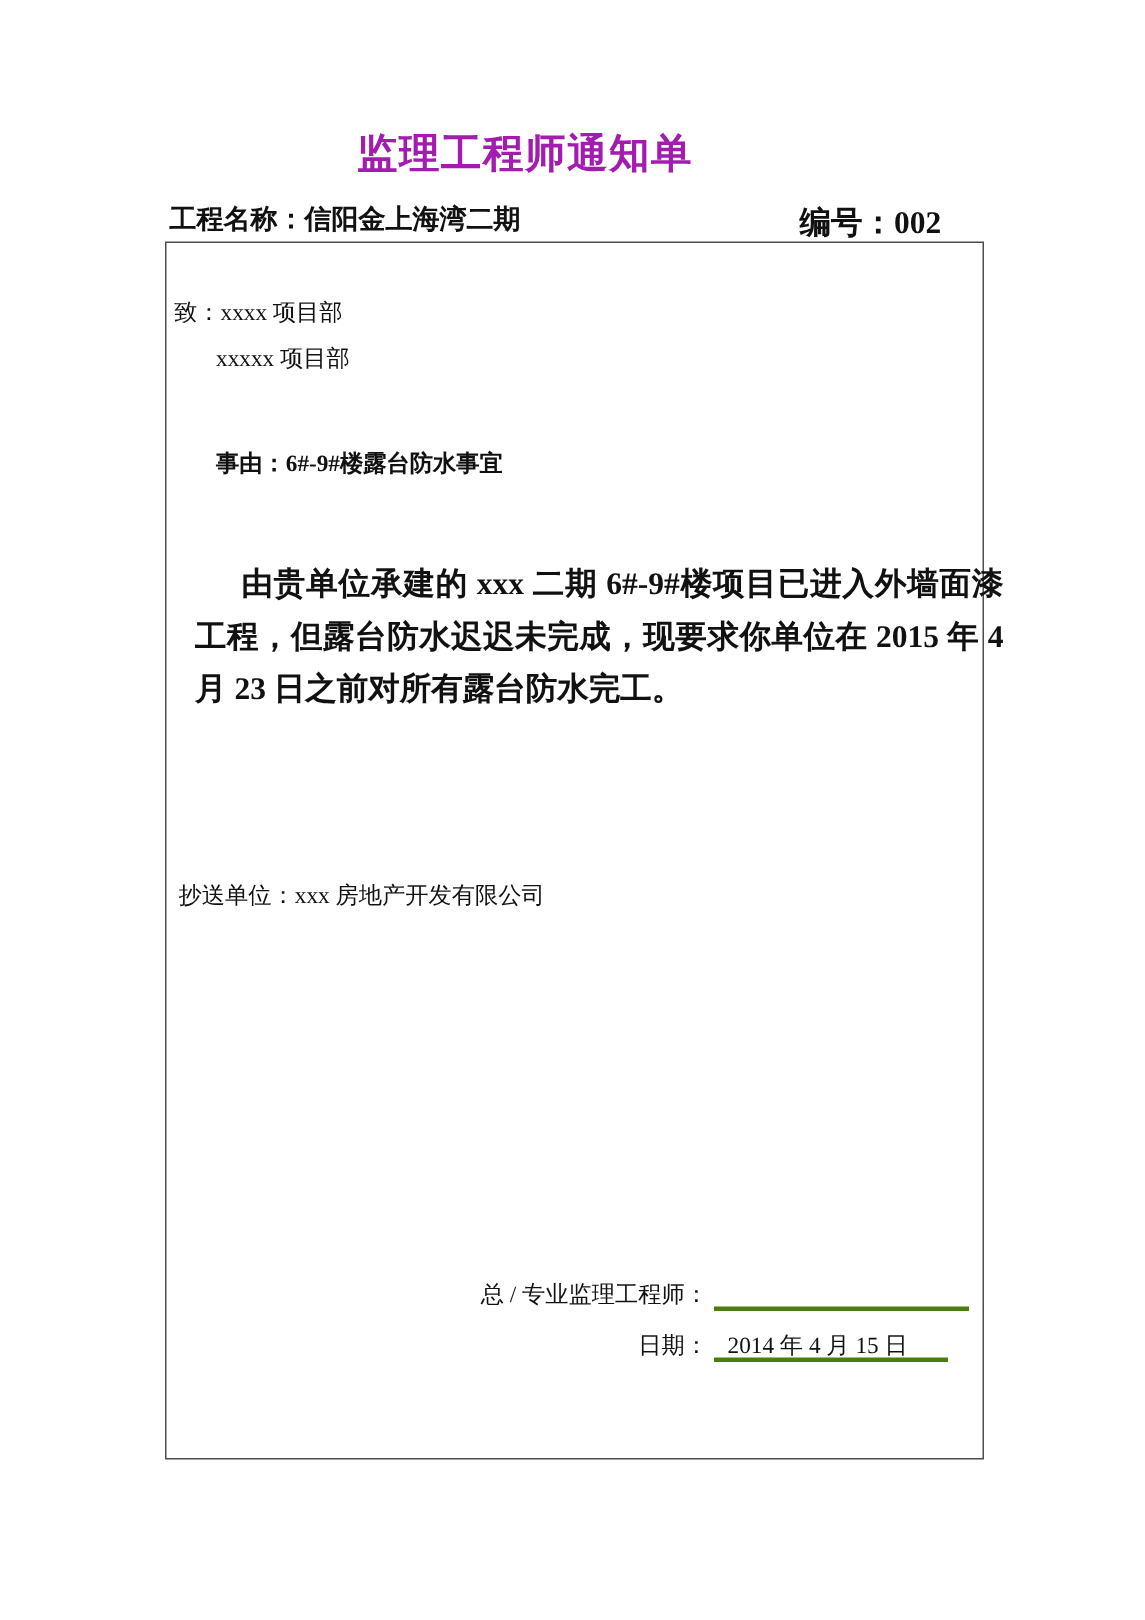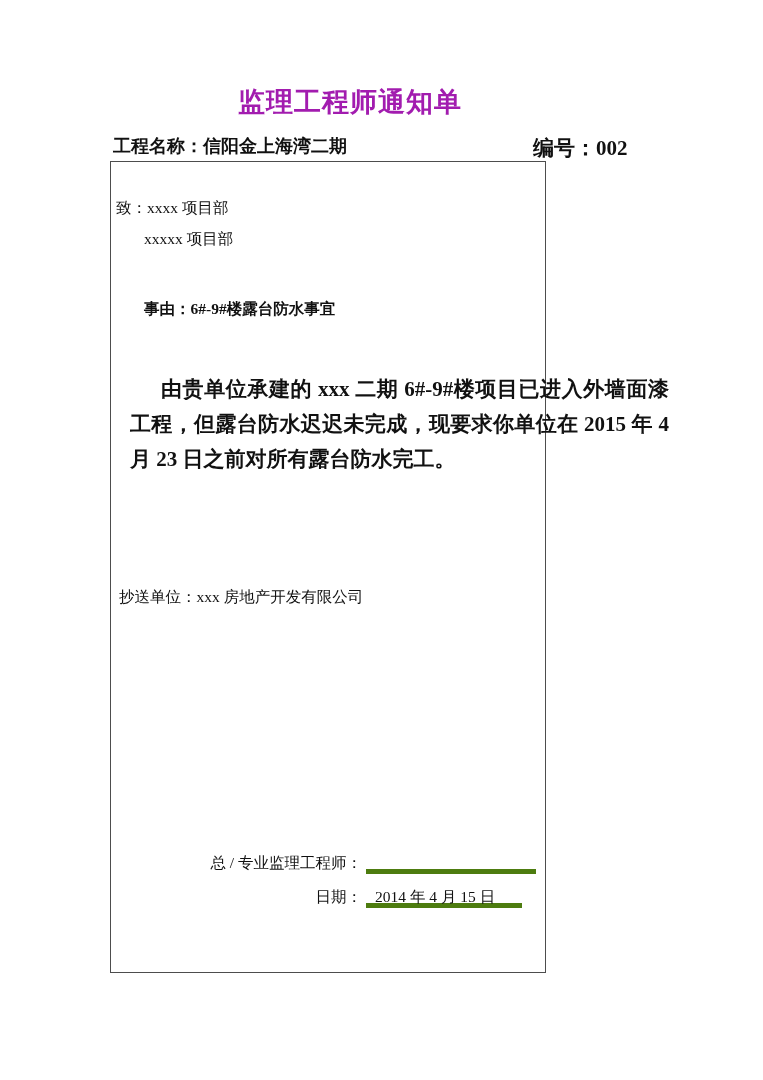--- a/index.html
+++ b/index.html
@@ -24,21 +24,21 @@
     position: absolute; top: 134px; left: 113px;
     font-size: 18px; font-weight: 600;
   }
   .header-no {
     position: absolute; top: 134px; left: 533px;
     font-size: 21px; font-weight: 600;
   }
 
   .notice-box {
     position: absolute; top: 161px; left: 110px;
-    width: 436px; height: 812px;
+    width: 546px; height: 812px;
     border: 1px solid #4d4d4d;
     background: #ffffff;
   }
 
   .line { position: absolute; font-size: 15.5px; white-space: nowrap; }
   .to-line1   { left: 5px;  top: 36px; }
   .to-line2   { left: 33px; top: 67px; }
   .subject-line { left: 33px; top: 137px; font-weight: bold; }
 
   .body-par {
@@ -57,21 +57,21 @@
     position: absolute; top: 690px; right: 9px; width: 460px;
   }
   .sig-row {
     display: flex; justify-content: flex-end; align-items: flex-end;
     height: 22px; margin-bottom: 12px;
     font-size: 15.5px; white-space: nowrap;
   }
   .sig-label { padding-right: 4px; }
   .sig-line {
     display: inline-block; width: 170px; height: 21px;
-    border-bottom: 5px solid #4d7c0f;
+    border-bottom: 3px solid #4d7c0f;
   }
   .sig-line.date {
     width: 156px; margin-right: 14px;
     text-align: left; padding-left: 9px;
     font-size: 15.5px;
   }
 </style>
 </head>
 <body>
 

